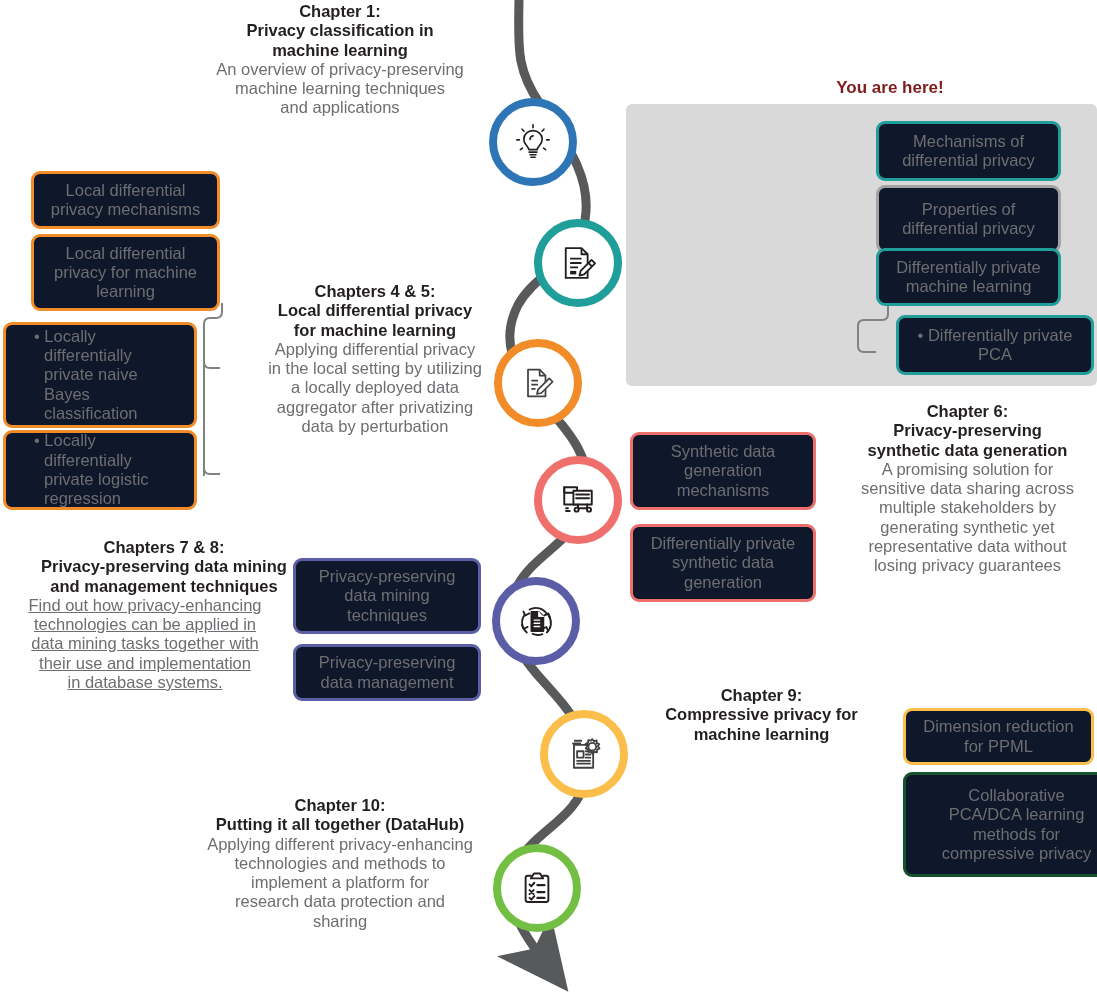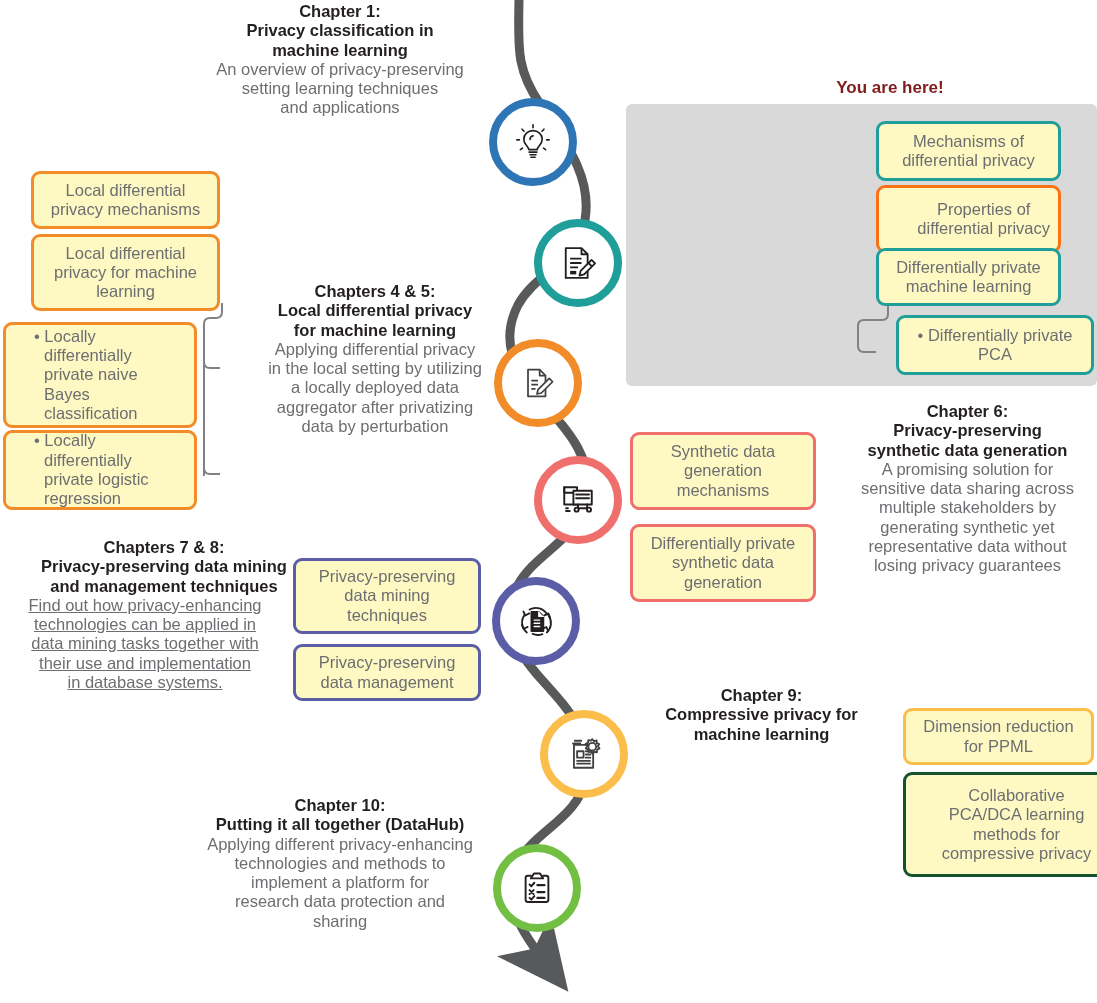--- a/index.html
+++ b/index.html
@@ -27,21 +27,21 @@
   .node svg { display:block; }
 
   
   .txtblock { position:absolute; text-align:center; line-height:1.17; }
   .txtblock .ttl { font-weight:bold; color:#231f20; font-size:16.5px; display:block; }
   .txtblock .desc { color:#6d6e71; font-size:16.5px; display:block; }
 
   
   .box {
     position:absolute;
-    background:#fef9c3;
+    background:#0f172a;
     border-radius:9px;
     display:flex; align-items:center; justify-content:center;
     text-align:center;
     font-size:16.5px;
     line-height:1.17;
     color:#6d6e71;
     padding:4px 8px;
     z-index:4;
   }
   .box.bullet { text-align:left; justify-content:flex-start; }
@@ -90,21 +90,21 @@
   </svg>
 
   <div class="panel" style="left:626px; top:104px; width:471px; height:282px;"></div>
   <div class="here" style="left: 760px; top: 78px; width: 260px; white-space: pre-line;">You are here!</div>
 
   <div class="txtblock" style="left:180px; top:2px; width:320px;">
     <span class="ttl" style="white-space: pre-line;">Chapter 1:
 Privacy classification in
 machine learning</span>
     <span class="desc" style="white-space: pre-line;">An overview of privacy-preserving
-setting learning techniques
+machine learning techniques
 and applications</span>
   </div>
   <div class="node" style="left:489px; top:98px; width:88px; height:88px; border:8px solid #2e75b6;">
     <svg width="42" height="42" viewBox="0 0 48 48">
       <g fill="none" stroke="#231f20" stroke-width="1.9" stroke-linecap="round" stroke-linejoin="round">
         <path d="M24 11c-6 0-10.5 4.4-10.5 10 0 3.6 1.9 5.8 3.5 7.6 1.3 1.5 2 2.5 2.2 4.1h9.6c.2-1.6.9-2.6 2.2-4.1 1.6-1.8 3.5-4 3.5-7.6C34.5 15.4 30 11 24 11z"></path>
         <path d="M19.6 35.6h8.8M20.6 38.6h6.8M21.6 41.4h4.8"></path>
         <path d="M24 4.5v3.2M11.5 9.4l2.2 2.3M36.5 9.4l-2.2 2.3M5.5 21.5h3M39.5 21.5h3M9.6 32.8l2.4-1.8M38.4 32.8l-2.4-1.8"></path>
         <path d="M20.6 21.2c0-2.2 1.6-4 3.6-4.3"></path>
       </g>
@@ -133,21 +133,21 @@
         <path d="M15 35h7" stroke-width="4"></path>
         <path d="M39.5 20.5l4 4-12.5 12.5-5.3 1.3 1.3-5.3z" fill="#fff"></path>
         <path d="M36 24l4 4"></path>
       </g>
     </svg>
   </div>
   <div class="box" style="left:876px; top:121px; width:185px; height:60px; border:3px solid #1f9e9a;">
     <span style="white-space: pre-line;">Mechanisms of
 differential privacy</span>
   </div>
-  <div class="box" style="left:876px; top:185px; width:185px; height:68px; border:3px solid #f97316;justify-content:flex-end;">
+  <div class="box" style="left:876px; top:185px; width:185px; height:68px; border:3px solid #a3a3a3;">
     <span style="white-space: pre-line;">Properties of
 differential privacy</span>
   </div>
   <div class="box" style="left:876px; top:248px; width:185px; height:58px; border:3px solid #1f9e9a;">
     <span style="white-space: pre-line;">Differentially private
 machine learning</span>
   </div>
   <svg class="bracket" style="left:856px; top:300px; width:44px; height:60px;" viewBox="0 0 44 60">
     <path d="M32,2 L32,14 Q32,20 26,20 L8,20 Q2,20 2,26 L2,46 Q2,52 8,52 L20,52" fill="none" stroke="#808285" stroke-width="2"></path>
   </svg>

